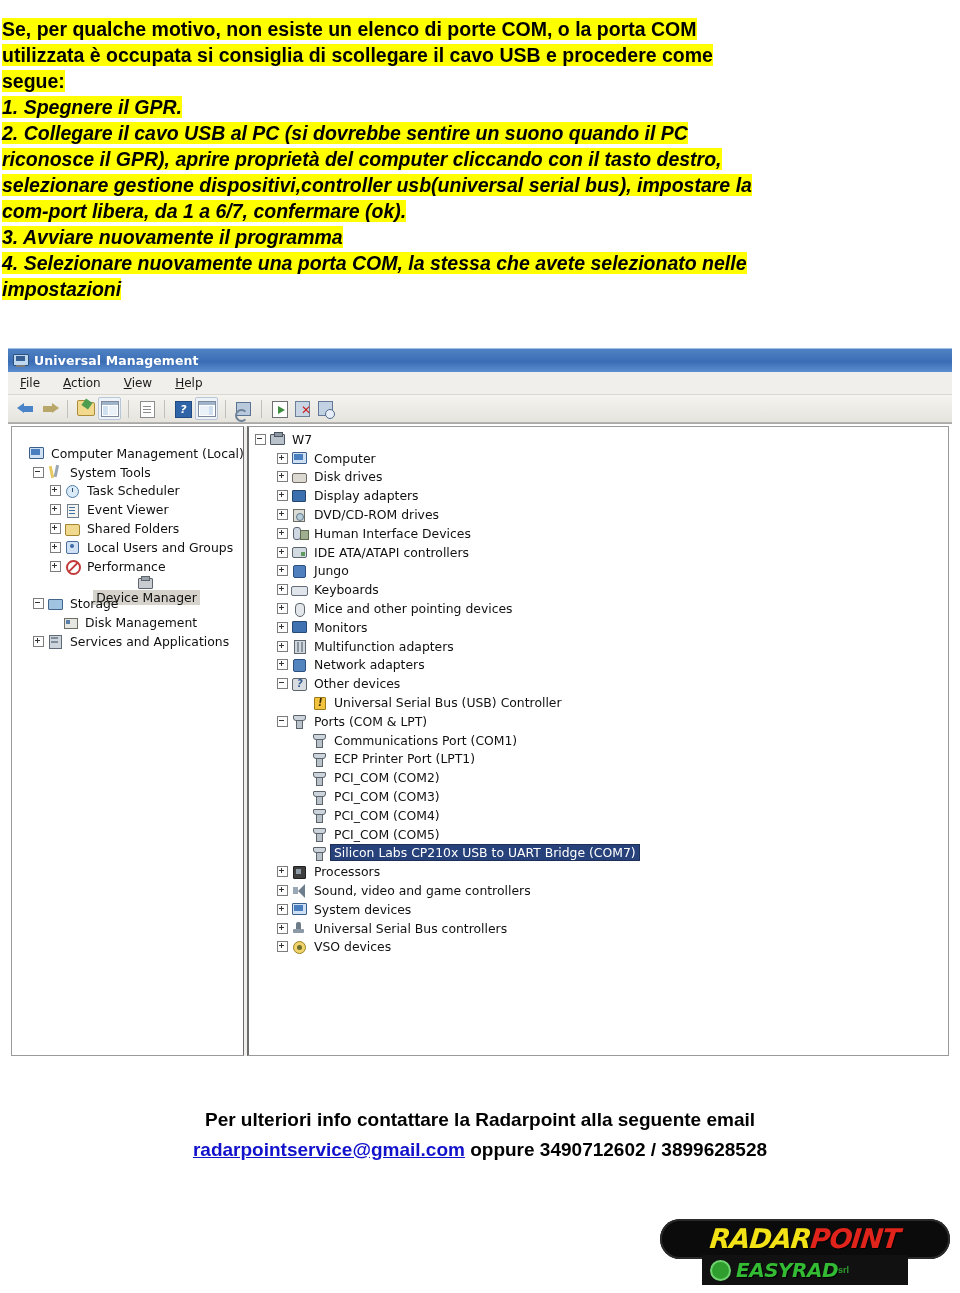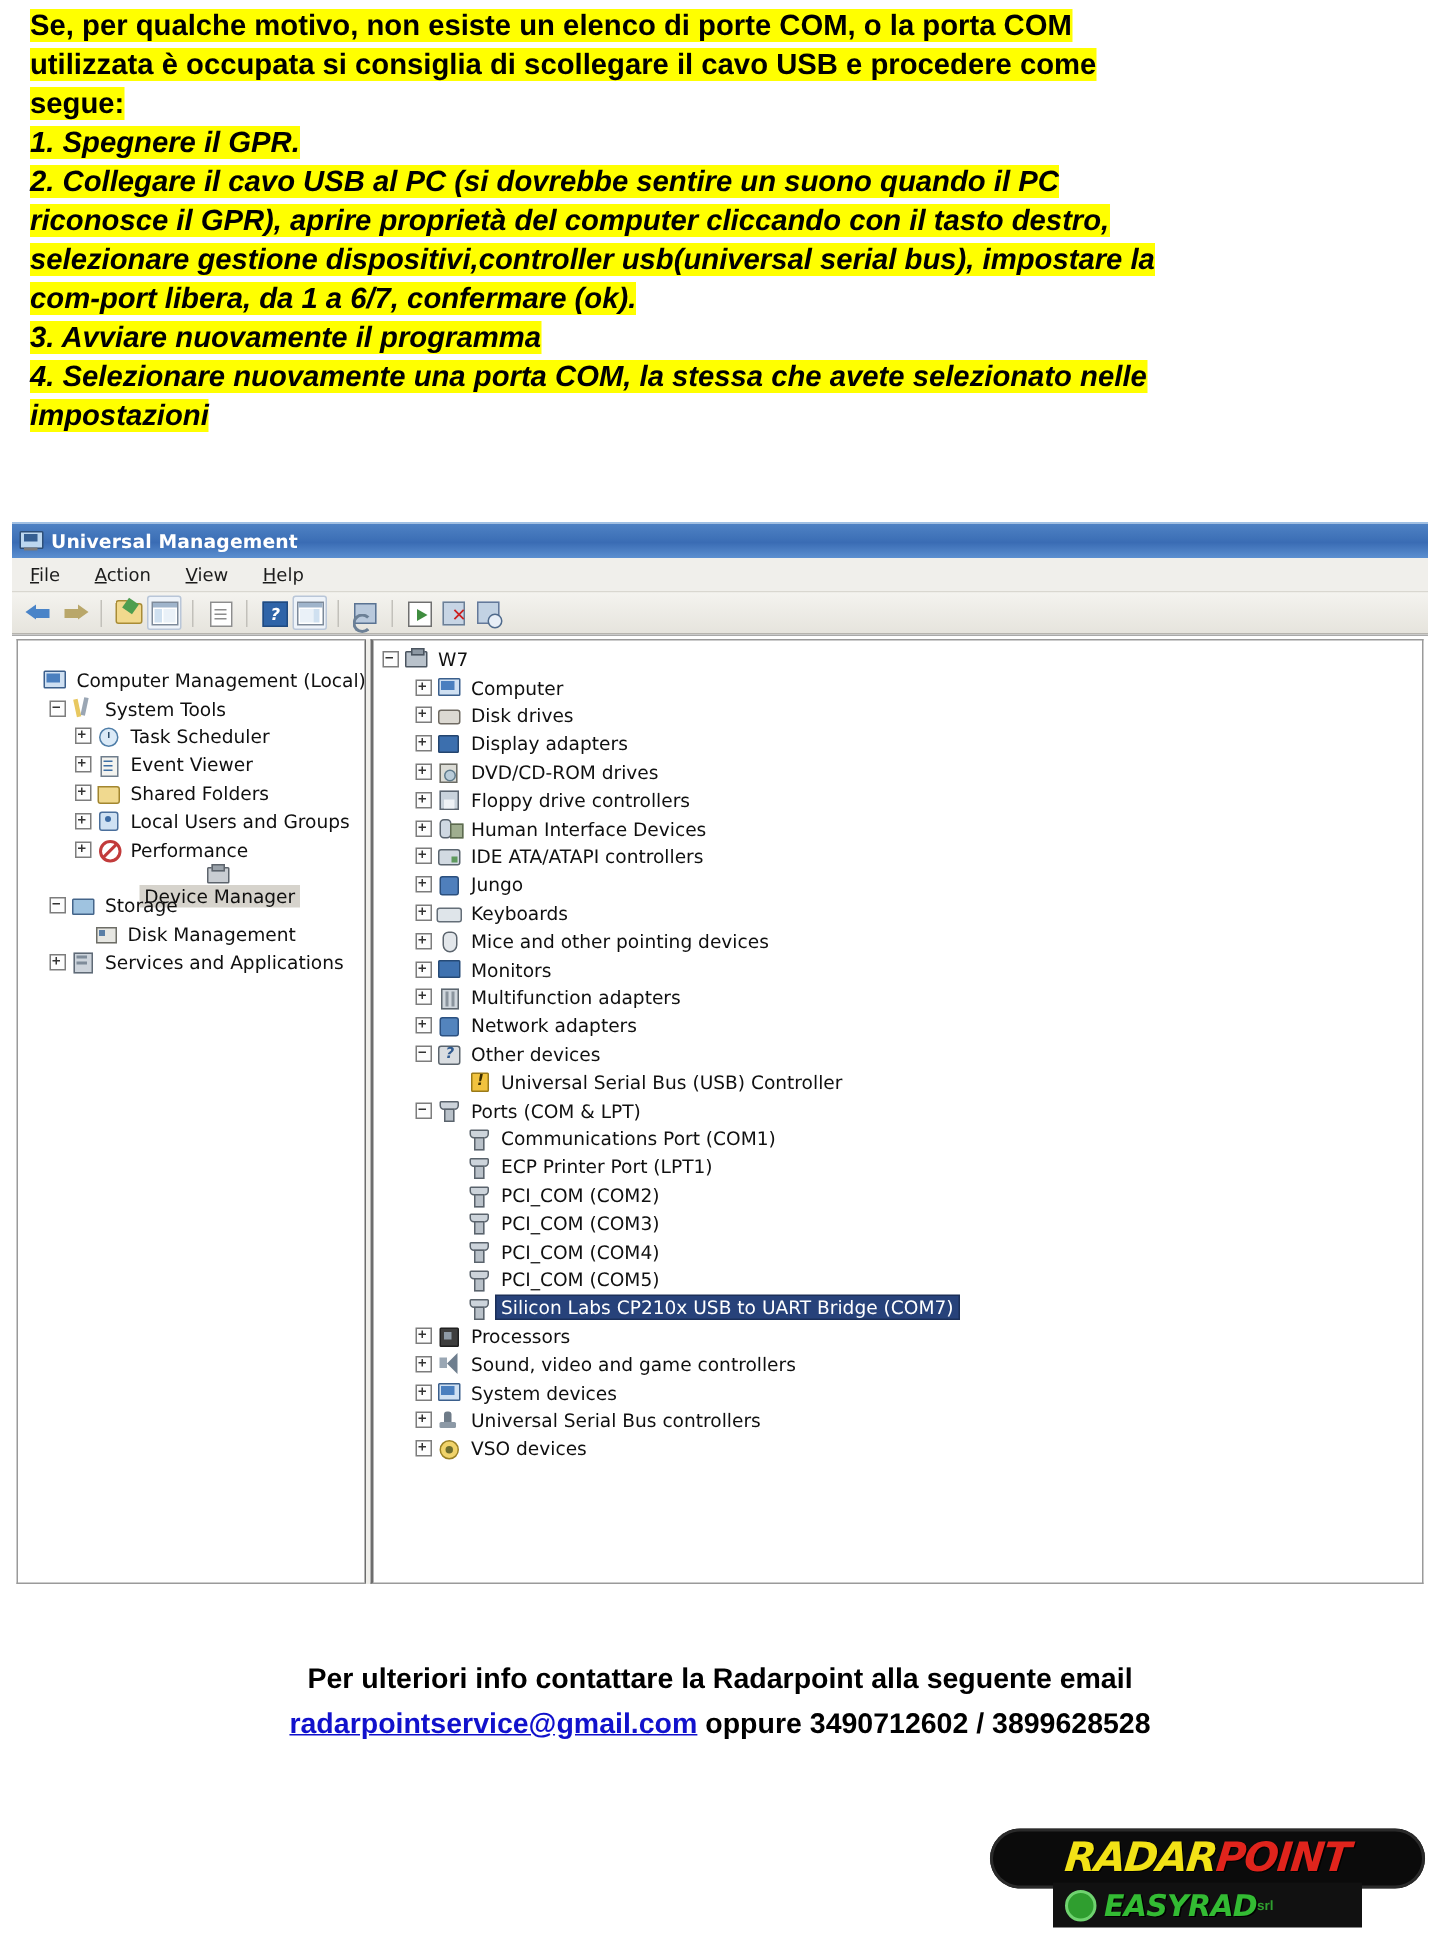--- a/index.html
+++ b/index.html
@@ -4,22 +4,22 @@
 <style>
   html,body{margin:0;padding:0;}
   body{
     width:960px;height:1293px;background:#ffffff;
     font-family:"Liberation Sans", sans-serif;
     overflow:hidden;position:relative;
   }
 
   
   #instructions{
-    position:absolute;left:0;top:0;width:960px;
-    padding:4px 6px 0 20px;box-sizing:border-box;
+    position:absolute;left:0;top:12px;width:960px;
+    padding:4px 6px 0 2px;box-sizing:border-box;
   }
   .ln{
     font-weight:bold;font-size:19.5px;line-height:26px;
     color:#000;white-space:normal;margin:0;
   }
   .ln span.hl{
     background:#ffff00;
     -webkit-box-decoration-break:clone;box-decoration-break:clone;
   }
   .ln.it{font-style:italic;}
@@ -408,27 +408,20 @@
         <div class="row" style="padding-left: 28px;">
           <span class="exp plus"></span>
           <span class="ico">
             <i class="i-dvd"></i>
           </span>
           <span class="lbl">DVD/CD-ROM drives</span>
         </div>
         <div class="row" style="padding-left: 28px;">
           <span class="exp plus"></span>
           <span class="ico">
-            <i class="i-floppy"></i>
-          </span>
-          <span class="lbl">Floppy drive controllers</span>
-        </div>
-        <div class="row" style="padding-left: 28px;">
-          <span class="exp plus"></span>
-          <span class="ico">
             <i class="i-hid"></i>
           </span>
           <span class="lbl">Human Interface Devices</span>
         </div>
         <div class="row" style="padding-left: 28px;">
           <span class="exp plus"></span>
           <span class="ico">
             <i class="i-ide"></i>
           </span>
           <span class="lbl">IDE ATA/ATAPI controllers</span>

